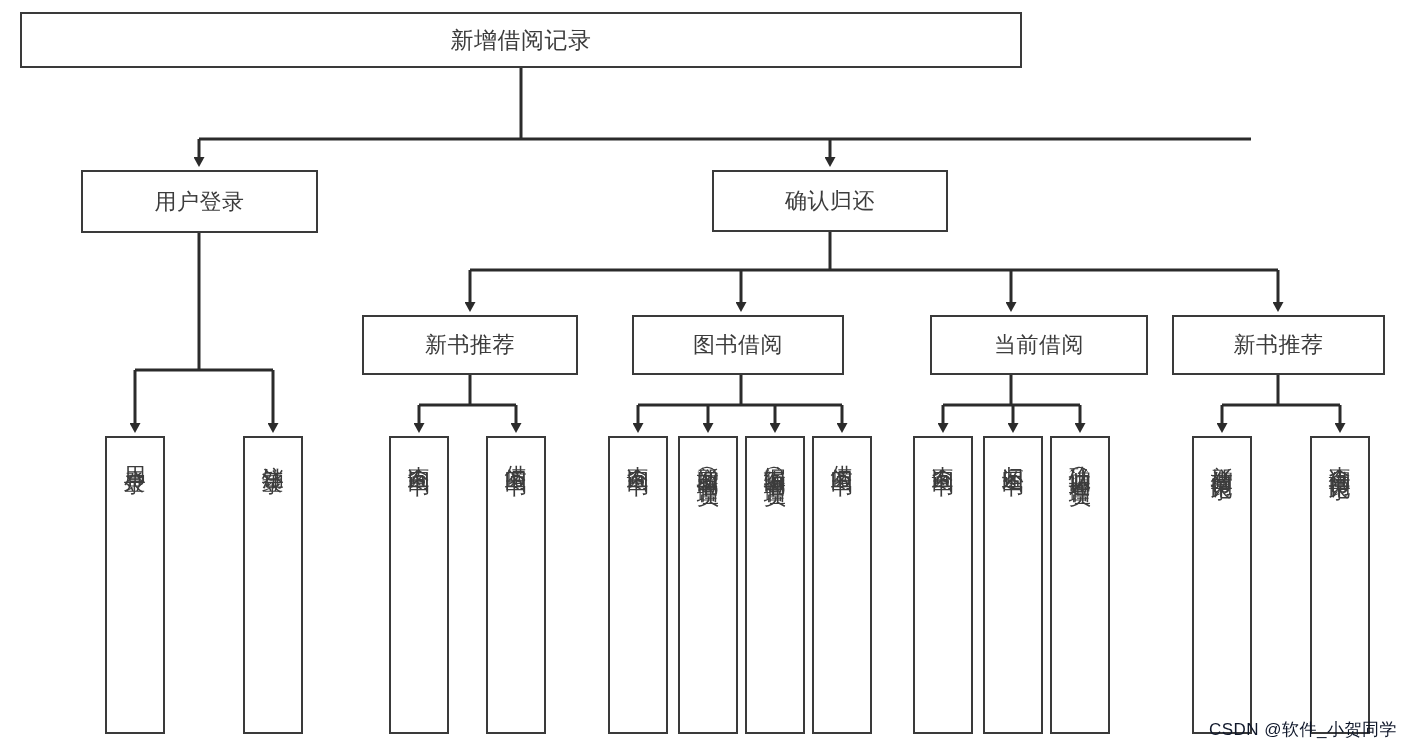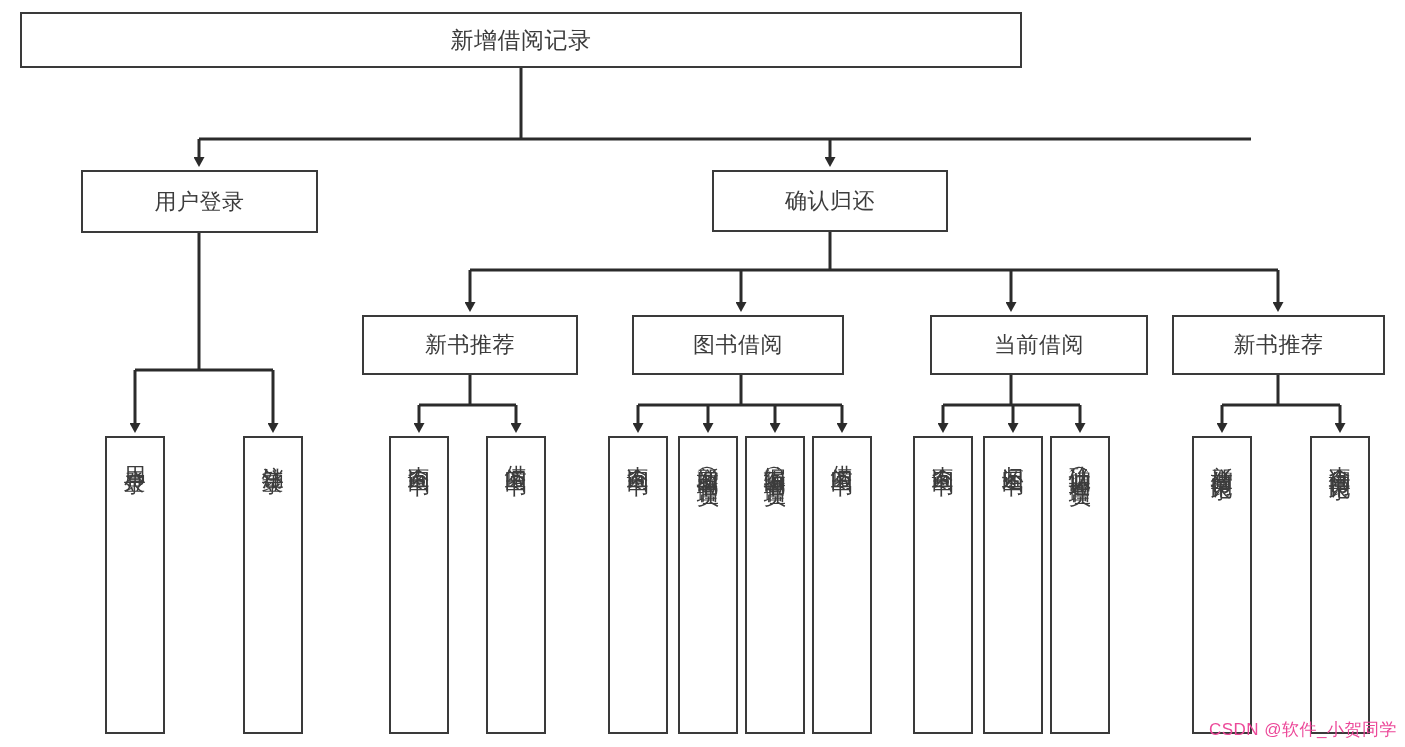--- a/index.html
+++ b/index.html
@@ -58,21 +58,21 @@
     padding-top: 10px;
   }
   .node.root .node-label { font-size: 23px; }
   .node.level1 .node-label { font-size: 22px; }
   .node.level2 .node-label { font-size: 22px; }
 
   #watermark {
     position: absolute;
     right: 8px;
     bottom: 6px;
-    color: #ec4899;
+    color: #0f172a;
     font-size: 17px;
     letter-spacing: 0.5px;
     z-index: 5;
     white-space: nowrap;
   }
 </style>
 </head>
 <body>
 
 <div id="canvas">

